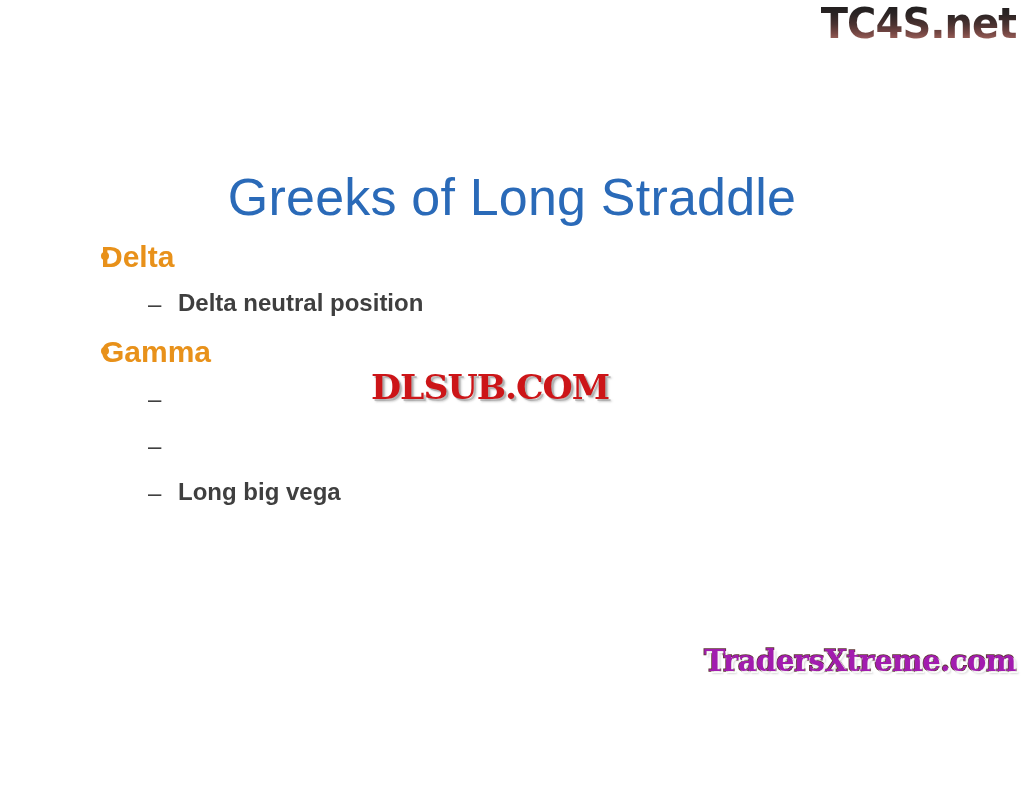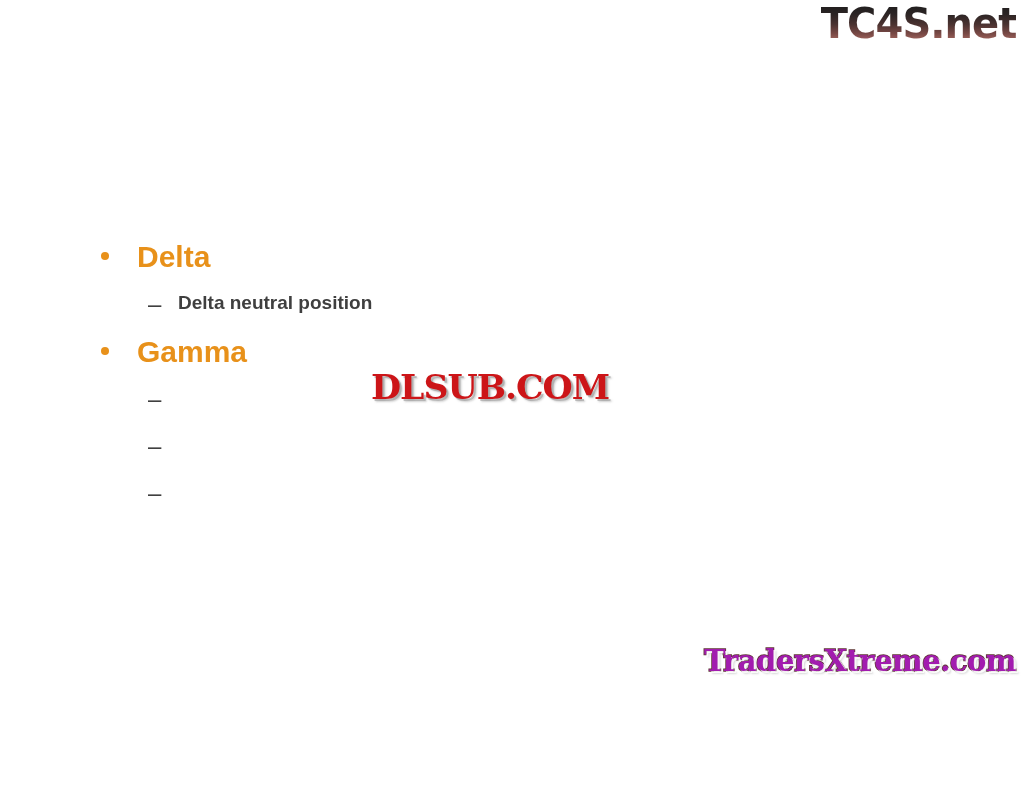--- a/index.html
+++ b/index.html
@@ -61,21 +61,21 @@
   
   .body-list {
     position: absolute;
     left: 0;
     top: 232px;
     width: 1024px;
   }
   .lvl1 {
     position: relative;
     height: 48px;
-    padding-left: 100px;
+    padding-left: 64px;
     display: flex;
     align-items: center;
   }
   .lvl1 .dot {
     position: absolute;
     left: 101px;
     top: 50%;
     transform: translateY(-50%);
     width: 8px;
     height: 8px;
@@ -104,21 +104,21 @@
     font-weight: 400;
     font-size: 24px;
     line-height: 1;
     color: #3F3F3F;
     width: 30px;
     flex: 0 0 30px;
   }
   .lvl2 .lvl2-text {
     font-family: "Liberation Sans", sans-serif;
     font-weight: bold;
-    font-size: 19px;
+    font-size: 24px;
     line-height: 1.1;
     color: #3F3F3F;
     white-space: nowrap;
   }
 
   
   .dlsub-watermark {
     position: absolute;
     left: 371px;
     top: 370px;
@@ -159,20 +159,21 @@
     user-select: none;
   }
 </style>
 </head>
 <body>
 
 <div class="slide">
 
   <div class="site-logo">TC4S.net</div>
 
+  <h1 class="slide-title">Greeks of Long Straddle</h1>
 
   <div class="body-list">
 
     <div class="lvl1">
       <span class="dot"></span>
       <span class="lvl1-text">Delta</span>
     </div>
     <div class="lvl2">
       <span class="dash">–</span>
       <span class="lvl2-text">Delta neutral position</span>
@@ -185,20 +186,21 @@
     <div class="lvl2">
       <span class="dash">–</span>
     </div>
 
     <div class="lvl2">
       <span class="dash">–</span>
     </div>
 
     <div class="lvl2">
       <span class="dash">–</span>
+      <span class="lvl2-text">Long big vega</span>
     </div>
 
   </div>
 
   <div class="dlsub-watermark">DLSUB.COM</div>
 
   <div class="tx-watermark">TradersXtreme.com</div>
 
 </div>
 

